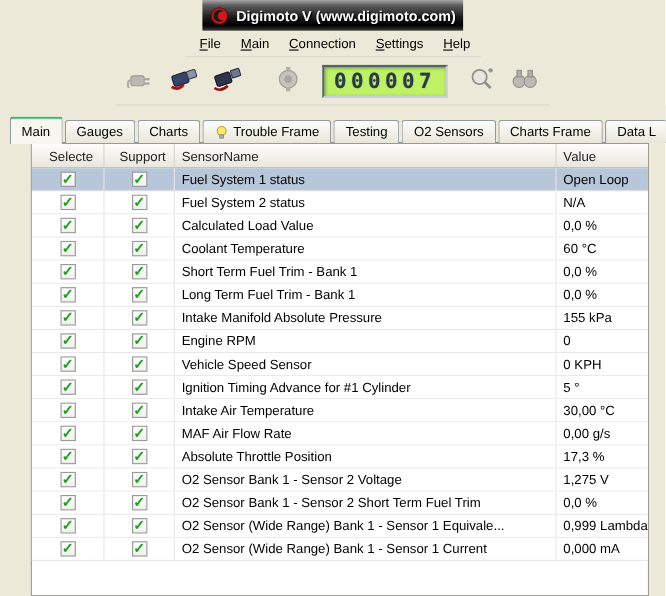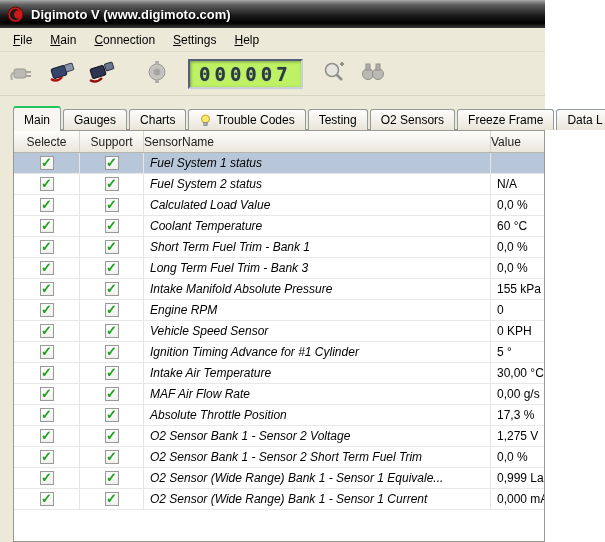--- a/index.html
+++ b/index.html
@@ -1,19 +1,19 @@
 <!DOCTYPE html>
 <html><head>
 <meta charset="utf-8">
 <style>
   * { box-sizing: border-box; margin: 0; padding: 0; }
   html,body { width: 605px; height: 542px; overflow: hidden; }
   body { font-family: "Liberation Sans", sans-serif; font-size: 12px; color:#000; }
 
-  .window { width:545px; height:542px; background:#ece9d8; display:flex; flex-direction:column; }
+  .window { width:605px; height:542px; background:#ece9d8; display:flex; flex-direction:column;align-items:center; }
 
   
   .titlebar {
     height:28px; flex:0 0 28px;
     background: linear-gradient(180deg,#a8a8a8 0%,#5c5c5c 18%,#1c1c1c 55%,#000 82%,#3a3a3a 100%);
     display:flex; align-items:center; padding:0 7px; gap:7px;
   }
   .titlebar .title { color:#fff; font-weight:bold; font-size:13px; text-shadow:1px 1px 1px #000; white-space:nowrap; }
   .app-icon { width:17px; height:17px; flex:0 0 17px; }
 
@@ -66,27 +66,27 @@
   .tab.active {
     height:25px; background:#f8f6f1; z-index:3; margin-bottom:-1px;
     border-top:2px solid #22c55e;
   }
   .bulb { display:flex; align-items:center; }
 
   
   .table-wrap { flex:1; padding-left:13px; background:#ece9d8; overflow:hidden; }
   .grid { border:1px solid #9a9a94; background:#fff; height:100%; width:100%; }
   .thead { display:flex; height:22px; background:linear-gradient(180deg,#fdfdfb,#e9e6dc); border-bottom:1px solid #b8b5aa; }
-  .hcell { display:flex; align-items:center; padding-left:0; border-right:1px solid #d6d3c8; color:#222; overflow:hidden; white-space:nowrap; }
+  .hcell { display:flex; align-items:center; padding-left:6px; border-right:1px solid #d6d3c8; color:#222; overflow:hidden; white-space:nowrap; }
   .trow { display:flex; height:21px; background:#fff; border-bottom:1px solid #e8e8e8; }
   .trow.selected { background:#b7c6d8; }
   .cell { display:flex; align-items:center; overflow:hidden; white-space:nowrap; border-right:1px solid #e6e6e6; }
   .c1 { width:66px; flex:0 0 66px; justify-content:center; }
   .c2 { width:64px; flex:0 0 64px; justify-content:center; }
-  .c3 { flex:0 0 347px; padding-left:6px;font-style:italic; }
+  .c3 { flex:0 0 347px; padding-left:6px; }
   .c4 { flex:1; padding-left:6px; border-right:none; }
   .hc3 { flex:0 0 347px; }
   .hc4 { flex:1; border-right:none; }
 
   .checkbox {
     width:14px; height:14px; background:linear-gradient(180deg,#ffffff,#f1f1ee);
     border:1px solid #9a9a9a; display:flex; align-items:center; justify-content:center;
     box-shadow:inset 0 0 1px #cfcfcf;
   }
   .tick { color:#1ba11b; font-weight:bold; font-size:13px; line-height:1; margin-top:-1px; }
@@ -188,30 +188,30 @@
       <div class="tab">
         <span>Charts</span>
       </div>
       <div class="tab">
         <span class="bulb">
           <svg width="13" height="13" viewBox="0 0 13 13">
             <circle cx="6.5" cy="5" r="4" fill="#ffe96b" stroke="#b9a632"></circle>
             <rect x="4.8" y="8.6" width="3.4" height="3" fill="#aab2bc" stroke="#6a727c" stroke-width="0.6"></rect>
           </svg>
         </span>
-        <span>Trouble Codes</span>
+        <span>Trouble Frame</span>
       </div>
       <div class="tab">
         <span>Testing</span>
       </div>
       <div class="tab">
         <span>O2 Sensors</span>
       </div>
       <div class="tab">
-        <span>Freeze Frame</span>
+        <span>Charts Frame</span>
       </div>
       <div class="tab">
         <span>Data L</span>
       </div>
     </div>
 
   <div class="table-wrap">
     <div class="grid">
       <div class="thead">
         <div class="hcell c1">Selecte</div>
@@ -225,20 +225,21 @@
               <span class="checkbox">
                 <span class="tick">✓</span>
               </span>
             </div>
             <div class="cell c2">
               <span class="checkbox">
                 <span class="tick">✓</span>
               </span>
             </div>
             <div class="cell c3">Fuel System 1 status</div>
+            <div class="cell c4">Open Loop</div>
           </div>
           <div class="trow">
             <div class="cell c1">
               <span class="checkbox">
                 <span class="tick">✓</span>
               </span>
             </div>
             <div class="cell c2">
               <span class="checkbox">
                 <span class="tick">✓</span>
@@ -293,21 +294,21 @@
             <div class="cell c1">
               <span class="checkbox">
                 <span class="tick">✓</span>
               </span>
             </div>
             <div class="cell c2">
               <span class="checkbox">
                 <span class="tick">✓</span>
               </span>
             </div>
-            <div class="cell c3">Long Term Fuel Trim - Bank 3</div>
+            <div class="cell c3">Long Term Fuel Trim - Bank 1</div>
             <div class="cell c4">0,0 %</div>
           </div>
           <div class="trow">
             <div class="cell c1">
               <span class="checkbox">
                 <span class="tick">✓</span>
               </span>
             </div>
             <div class="cell c2">
               <span class="checkbox">

